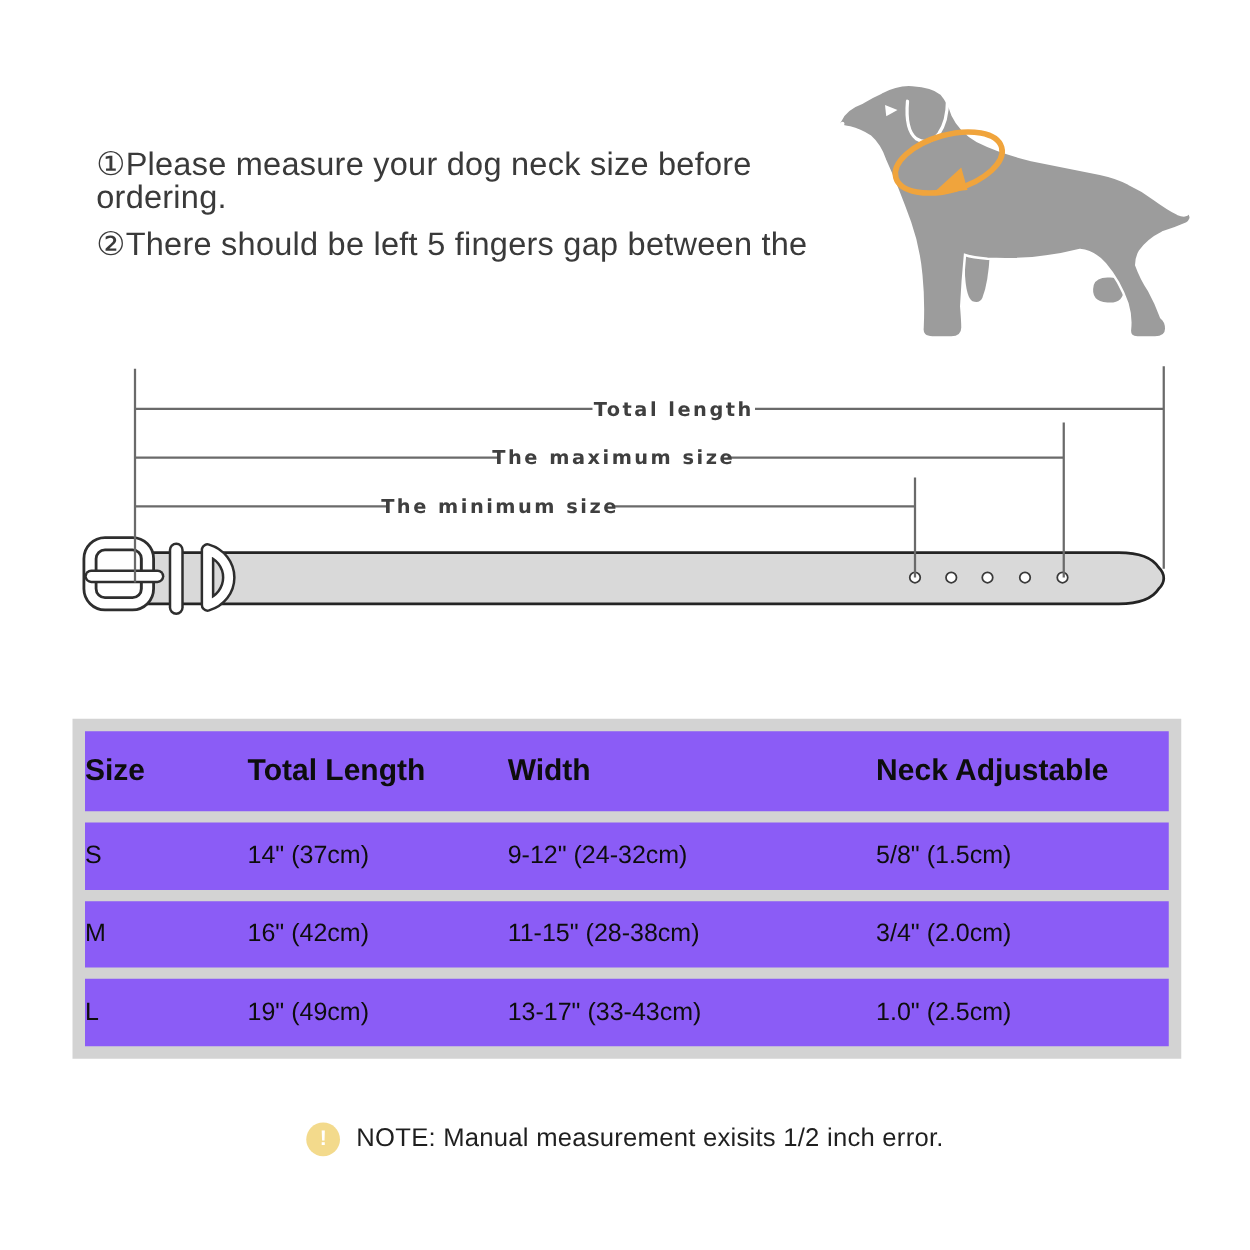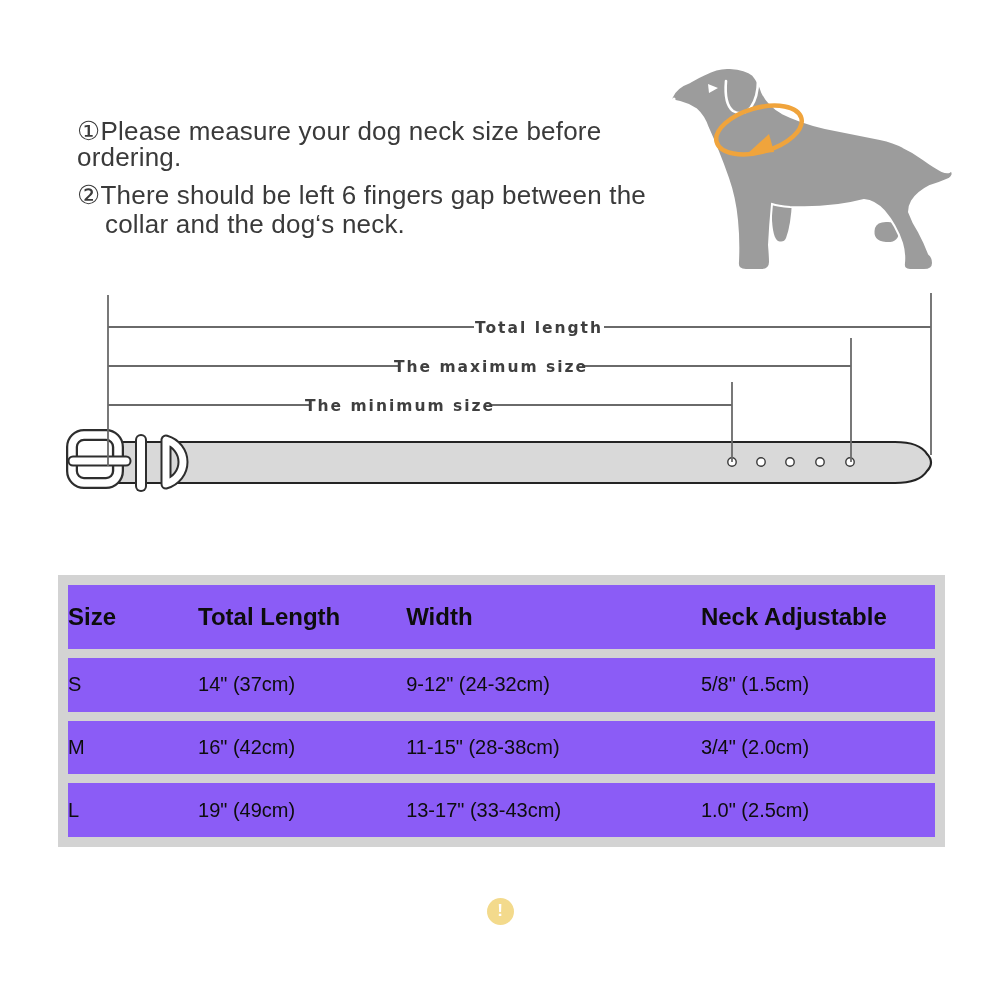--- a/index.html
+++ b/index.html
@@ -49,22 +49,21 @@
     color:#ffffff; font-weight:bold; font-size:17px;
     display:flex; align-items:center; justify-content:center; flex:0 0 auto;
   }
   .note-text { font-size:20.5px; color:#1f1f1f; letter-spacing:0.2px; }
 </style>
 </head>
 <body>
 
 <div class="instructions">
   <div class="instr-item1">①Please measure your dog neck size before ordering.</div>
-  <div>②There should be left 6 fingers gap between the</div>
-  <div class="instr-item2b">collar and the dog‘s neck.</div>
+  <div>②There should be left 5 fingers gap between the</div>
 </div>
 
 <svg class="dog-svg" viewBox="0 0 310 220">
 
   <path fill="#9c9c9c" d="M112,138 L132,140 Q131,165 126,178 Q124,183 118,181 Q113,178 112,160 Z"></path>
   <path fill="#9c9c9c" d="M92,174 Q88,185 97,186 Q104,186 103,177 Q101,170 96,171 Z"></path>
   <path fill="#9c9c9c" d="M215,168 Q212,181 226,182 Q239,183 239,171 Q238,161 226,162 Q217,162 215,168 Z"></path>
 
   <path fill="#9c9c9c" stroke="#ffffff" stroke-width="2" d="M12,37 Q16,27 30,22 Q38,17 45,14 Q58,7 70,8 Q86,9 93,15 Q99,22 102,32
            Q108,45 122,53 Q140,62 165,68 Q195,74 220,79 Q234,82 243,87
@@ -156,13 +155,14 @@
   <div class="t-row t-data">
     <div>L</div>
     <div>19" (49cm)</div>
     <div>13-17" (33-43cm)</div>
     <div>1.0" (2.5cm)</div>
   </div>
 </div>
 
 <div class="note-row">
   <div class="note-icon">!</div>
+  <div class="note-text">NOTE: Manual measurement exisits 1/2 inch error.</div>
 </div>
 
 </body></html>

